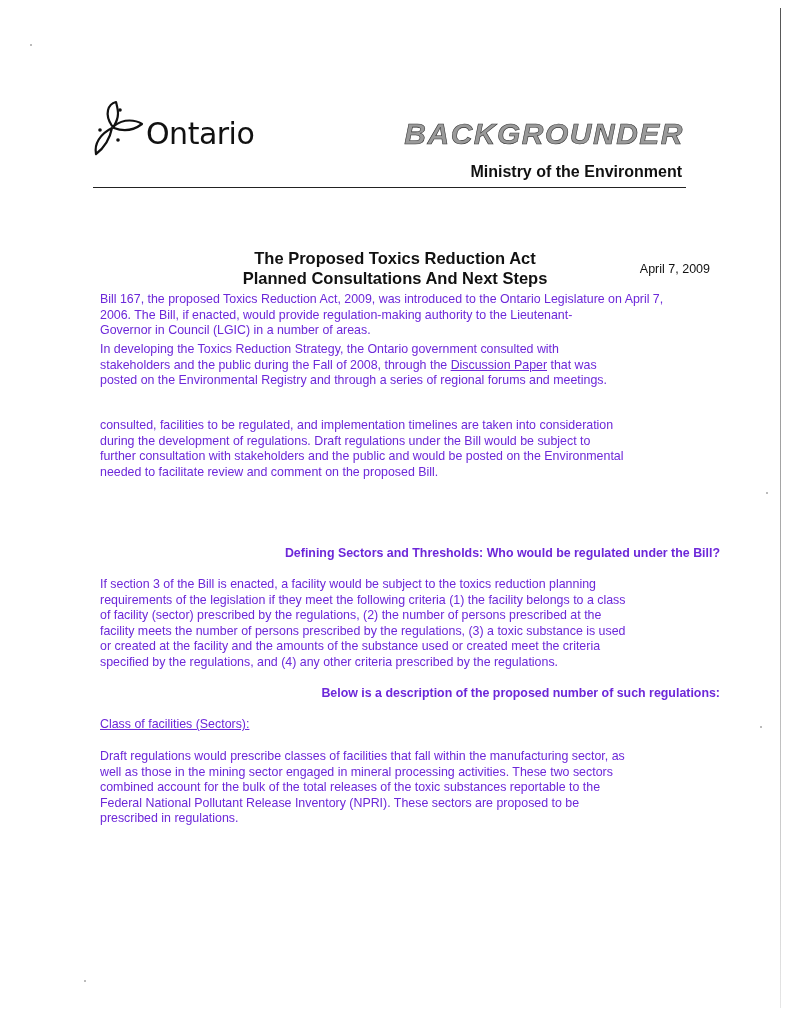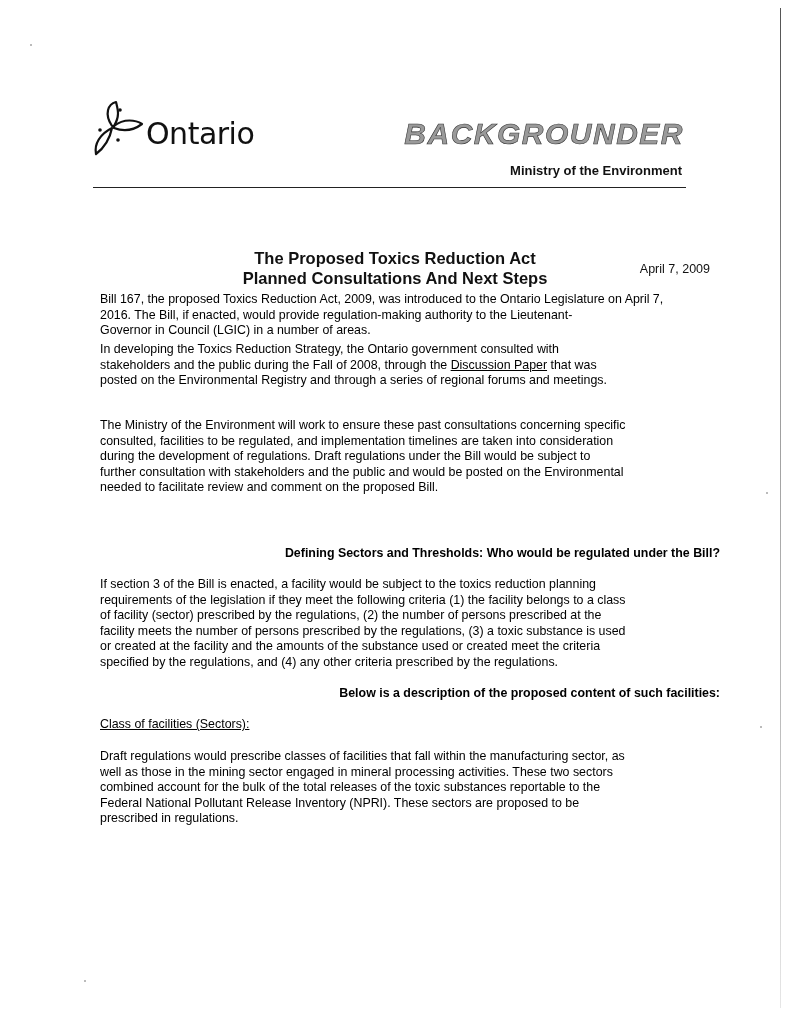--- a/index.html
+++ b/index.html
@@ -18,36 +18,36 @@
     font-size: 30px; color: #111; letter-spacing: -0.5px;
   }
   .backgrounder {
     position: absolute; left: 348px; top: 117px; width: 336px; text-align: right;
     font-family: "Liberation Sans", sans-serif; font-weight: bold; font-style: italic;
     font-size: 30px; letter-spacing: 1.5px; color: #9a9a9a;
     -webkit-text-stroke: 0.6px #333;
   }
   .ministry {
     position: absolute; left: 420px; top: 163px; width: 262px; text-align: right;
-    font-weight: bold; font-size: 13px; color: #111;
+    font-weight: bold; font-size: 16px; color: #111;
   }
   .rule {
     position: absolute; left: 93px; top: 187px; width: 593px; height: 1px; background: #222;
   }
   .title {
     position: absolute; left: 150px; top: 204px; width: 490px; text-align: center;
     font-weight: bold; font-size: 16.5px; line-height: 20px; color: #111; margin-top: 44px;
   }
   .date {
     position: absolute; left: 560px; top: 262px; width: 150px; text-align: right;
     font-size: 12.5px; color: #111;
   }
   .para {
     position: absolute; left: 100px; width: 620px;
-    font-size: 12.4px; line-height: 15.6px; color: #000000; margin: 0;
+    font-size: 12.4px; line-height: 15.6px; color: #6d28d9; margin: 0;
   }
   .para .link { text-decoration: underline; }
   .heading { font-weight: bold; text-align: right; }
   .subhead { text-decoration: underline; }
   .speck { position: absolute; width: 2px; height: 2px; background: #bbb; }
 </style>
 </head>
 <body>
 
 <div class="edge-line"></div>
@@ -72,50 +72,49 @@
 
 <div class="title">
   <div>The Proposed Toxics Reduction Act</div>
   <div>Planned Consultations And Next Steps</div>
 </div>
 
 <div class="date">April 7, 2009</div>
 
 <div class="para" style="top:292px;">
   <div>Bill 167, the proposed Toxics Reduction Act, 2009, was introduced to the Ontario Legislature on April 7,</div>
-  <div>2016.  The Bill, if enacted, would provide regulation-making authority to the Lieutenant-</div>
+  <div>2006.  The Bill, if enacted, would provide regulation-making authority to the Lieutenant-</div>
   <div>Governor in Council (LGIC) in a number of areas.</div>
 </div>
 
 <div class="para" style="top:342px;">
   <div>In developing the Toxics Reduction Strategy, the Ontario government consulted with</div>
   <div><span>stakeholders and the public during the Fall of 2008, through the </span><span class="link">Discussion Paper</span><span> that was</span></div>
   <div>posted on the Environmental Registry and through a series of regional forums and meetings.</div>
 </div>
 
 <div class="para" style="top:418px;">
-  <div>The Ministry of the Environment will work to ensure these past consultations concerning specific</div>
   <div>consulted, facilities to be regulated, and implementation timelines are taken into consideration</div>
   <div>during the development of regulations.  Draft regulations under the Bill would be subject to</div>
   <div>further consultation with stakeholders and the public and would be posted on the Environmental</div>
   <div>needed to facilitate review and comment on the proposed Bill.</div>
 </div>
 
 <div class="para heading" style="top:546px;">Defining Sectors and Thresholds:  Who would be regulated under the Bill?</div>
 
 <div class="para" style="top:577px;">
   <div>If section 3 of the Bill is enacted, a facility would be subject to the toxics reduction planning</div>
   <div>requirements of the legislation if they meet the following criteria (1) the facility belongs to a class</div>
   <div>of facility (sector) prescribed by the regulations, (2) the number of persons prescribed at the</div>
   <div>facility meets the number of persons prescribed by the regulations, (3) a toxic substance is used</div>
   <div>or created at the facility and the amounts of the substance used or created meet the criteria</div>
   <div>specified by the regulations, and (4) any other criteria prescribed by the regulations.</div>
 </div>
 
-<div class="para heading" style="top:686px;">Below is a description of the proposed content of such facilities:</div>
+<div class="para heading" style="top:686px;">Below is a description of the proposed number of such regulations:</div>
 
 <div class="para subhead" style="top:717px; width:auto;">Class of facilities (Sectors):</div>
 
 <div class="para" style="top:749px;">
   <div>Draft regulations would prescribe classes of facilities that fall within the manufacturing sector, as</div>
   <div>well as those in the mining sector engaged in mineral processing activities.  These two sectors</div>
   <div>combined account for the bulk of the total releases of the toxic substances reportable to the</div>
   <div>Federal National Pollutant Release Inventory (NPRI). These sectors are proposed to be</div>
   <div>prescribed in regulations.</div>
 </div>

